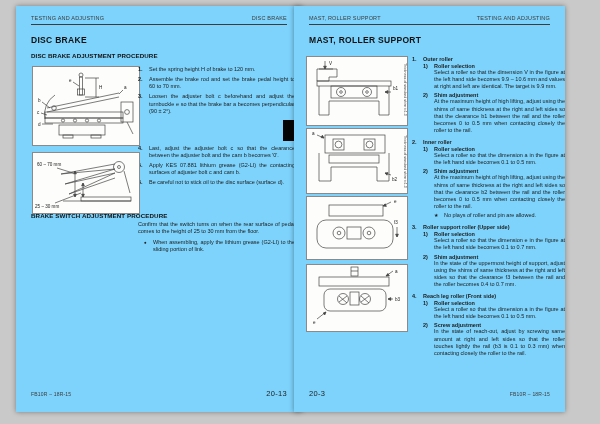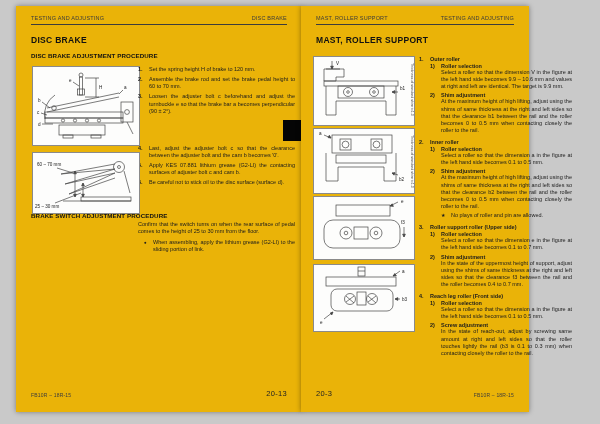--- a/index.html
+++ b/index.html
@@ -2,25 +2,25 @@
 <html><head>
 <meta charset="utf-8">
 <style>
   html,body{margin:0;padding:0;}
   body{
     width:600px;height:424px;background:#c9c9c9;
     font-family:"Liberation Sans", sans-serif;color:#1c1c1c;
     position:relative;overflow:hidden;
   }
   .page{
-    position:absolute;top:6px;height:406px;background:#eab308;
+    position:absolute;top:6px;height:406px;background:#7dd3fc;
     box-shadow:0 0 5px rgba(0,0,0,.4);
   }
   .page-left{left:16px;width:286px;}
-  .page-right{left:301px;width:228px;}
+  .page-right{left:294px;width:271px;}
 
   .hdr{
     position:absolute;top:9px;left:15px;right:15px;
     display:flex;justify-content:space-between;
     font-size:5.5px;color:#3c3c3c;letter-spacing:.2px;
     border-bottom:1px solid #3c3c3c;padding-bottom:3px;
   }
   .page-title{
     position:absolute;top:29px;left:15px;
     font-size:8.5px;font-weight:bold;letter-spacing:.3px;color:#111;
@@ -50,21 +50,21 @@
   .confirm-block{position:absolute;left:122px;top:215px;width:157px;}
   .confirm-p{font-size:5.5px;line-height:1.3;text-align:justify;}
   .bullet-row{display:flex;margin-top:4px;padding-left:6px;}
   .bullet-row .b{font-size:4.5px;width:9px;flex:none;padding-top:1px;}
   .bullet-row .txt{font-size:5.5px;line-height:1.3;text-align:justify;flex:1;}
 
   .tab-mark{position:absolute;right:0;top:114px;width:19px;height:21px;background:#050505;}
 
   .footer{
     position:absolute;left:15px;right:15px;bottom:14px;
-    display:flex;justify-content:space-between;align-items:flex-end;
+    display:flex;justify-content:space-between;align-items:center;
   }
   .footer .model{font-size:5px;color:#3c3c3c;letter-spacing:.2px;}
   .footer .pageno{font-size:7.5px;color:#222;letter-spacing:.3px;}
 
   
   .items-col{position:absolute;left:118px;top:50px;width:153px;}
   .item{margin-bottom:5px;}
   .item-h{display:flex;margin-bottom:1px;}
   .item-h .num{font-weight:bold;font-size:5.5px;width:11px;flex:none;}
   .item-h .t{font-weight:bold;font-size:5.5px;}

